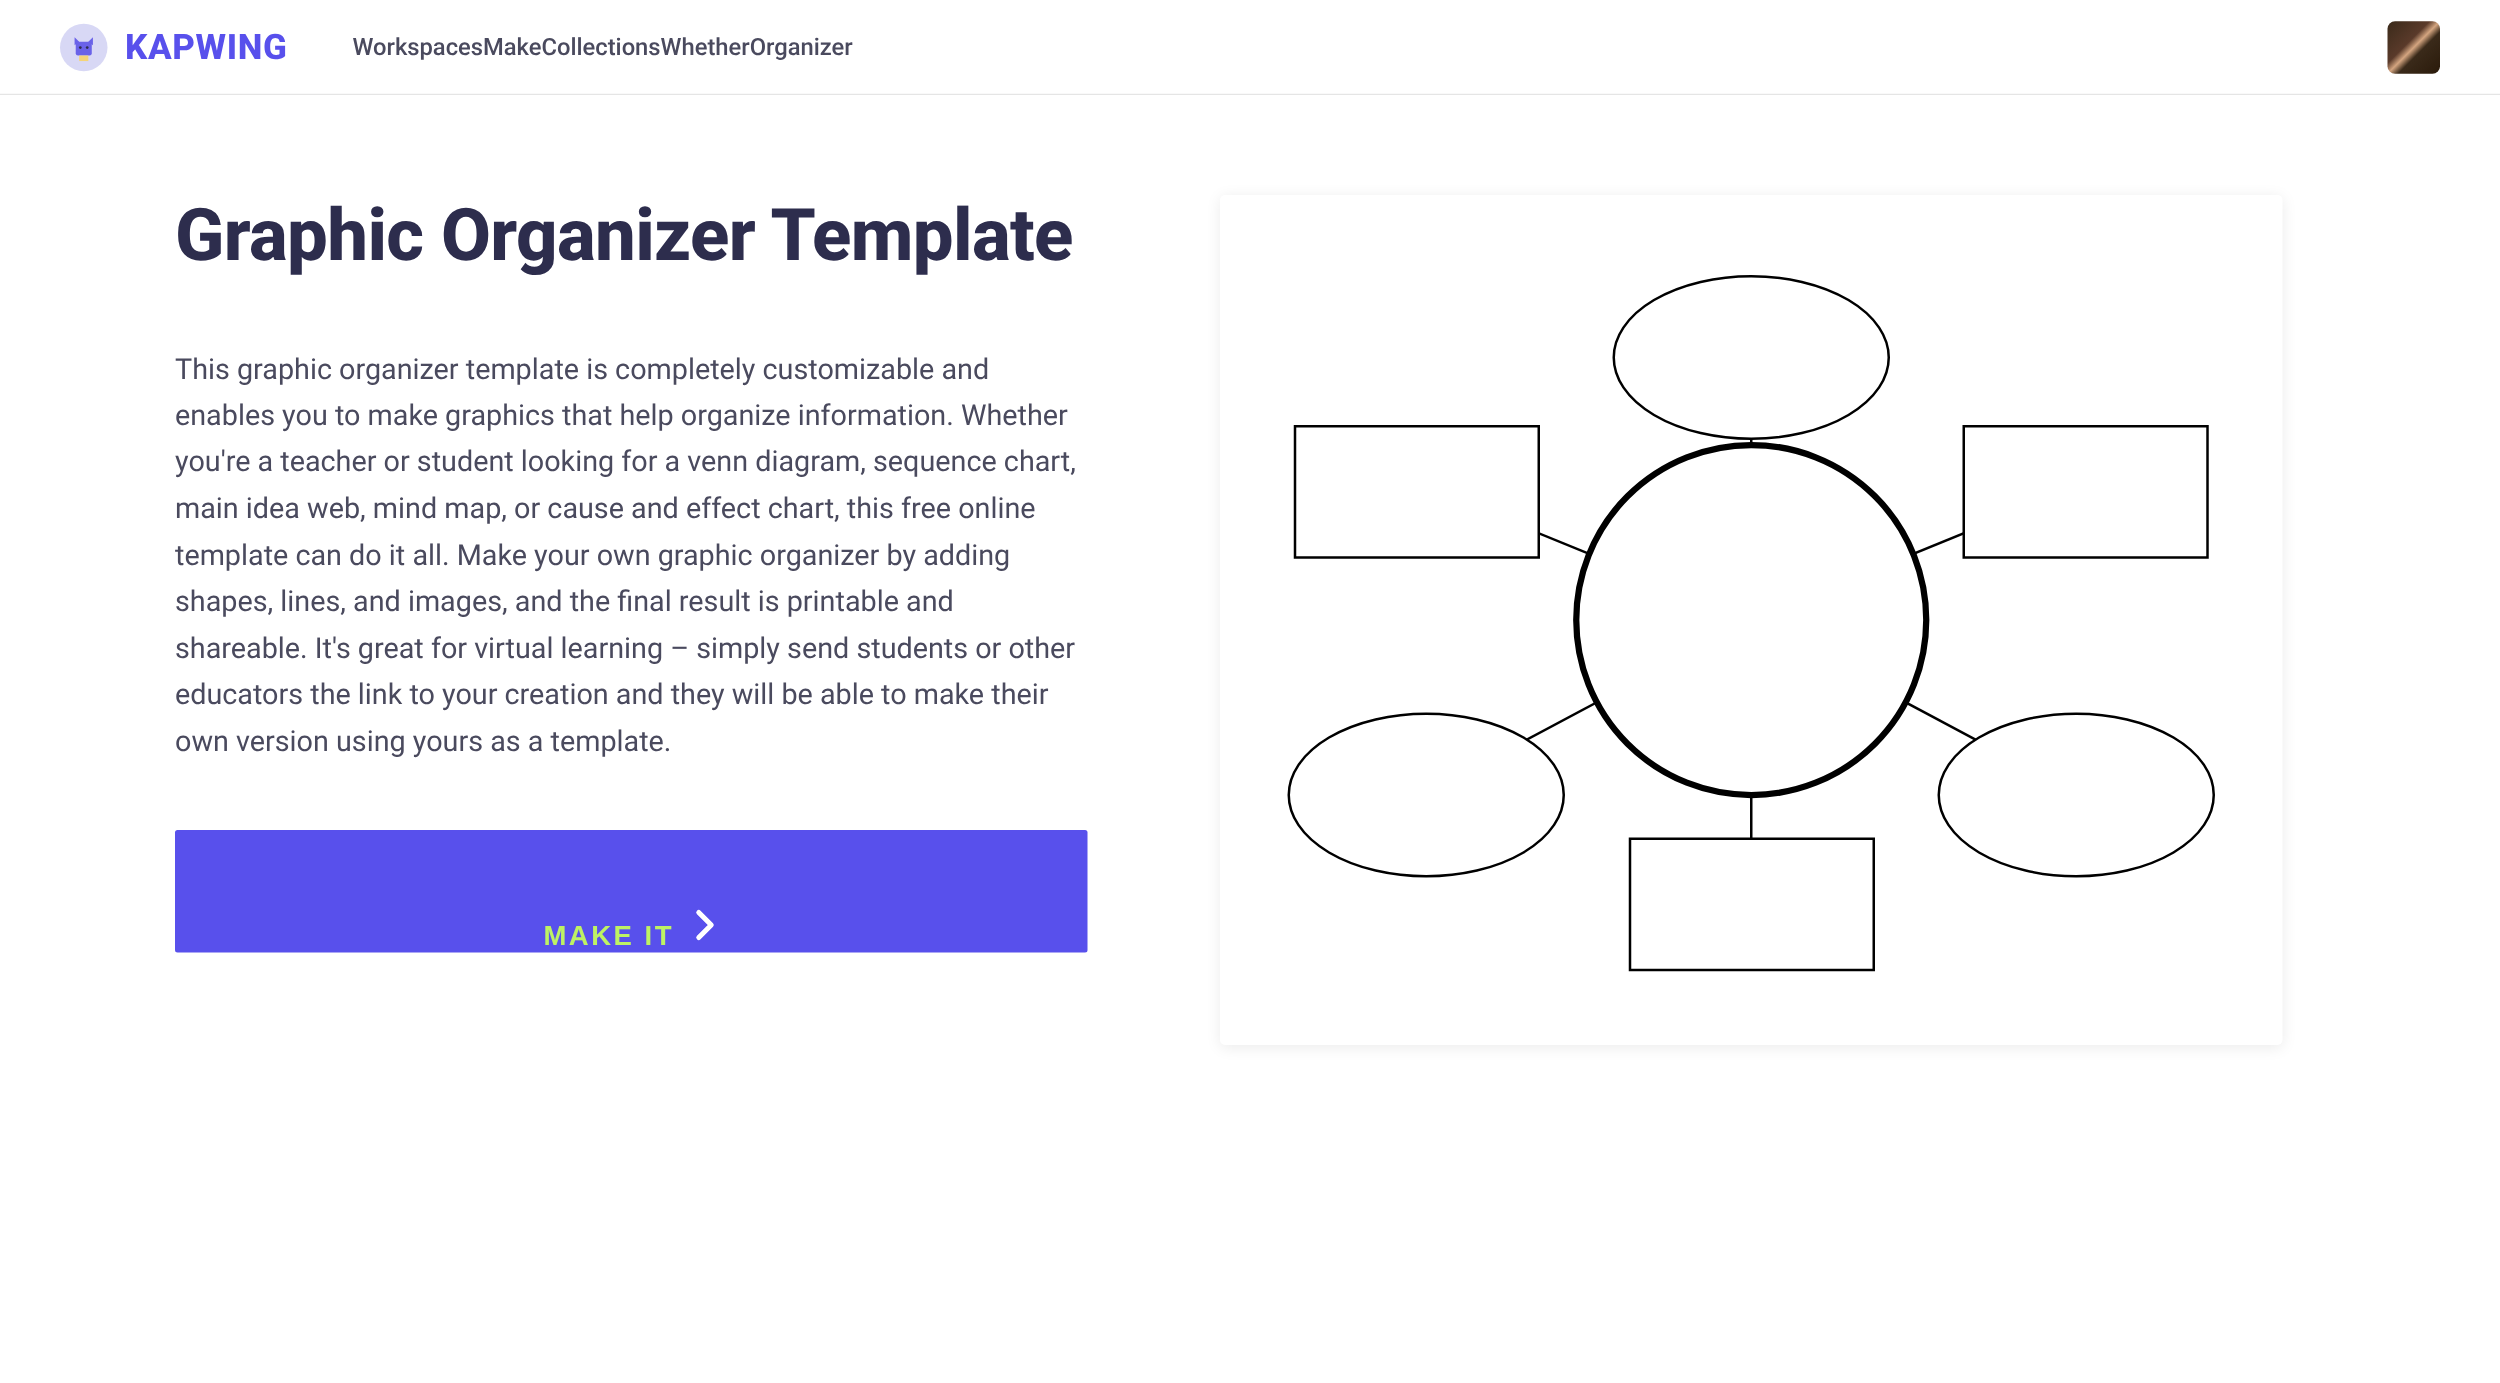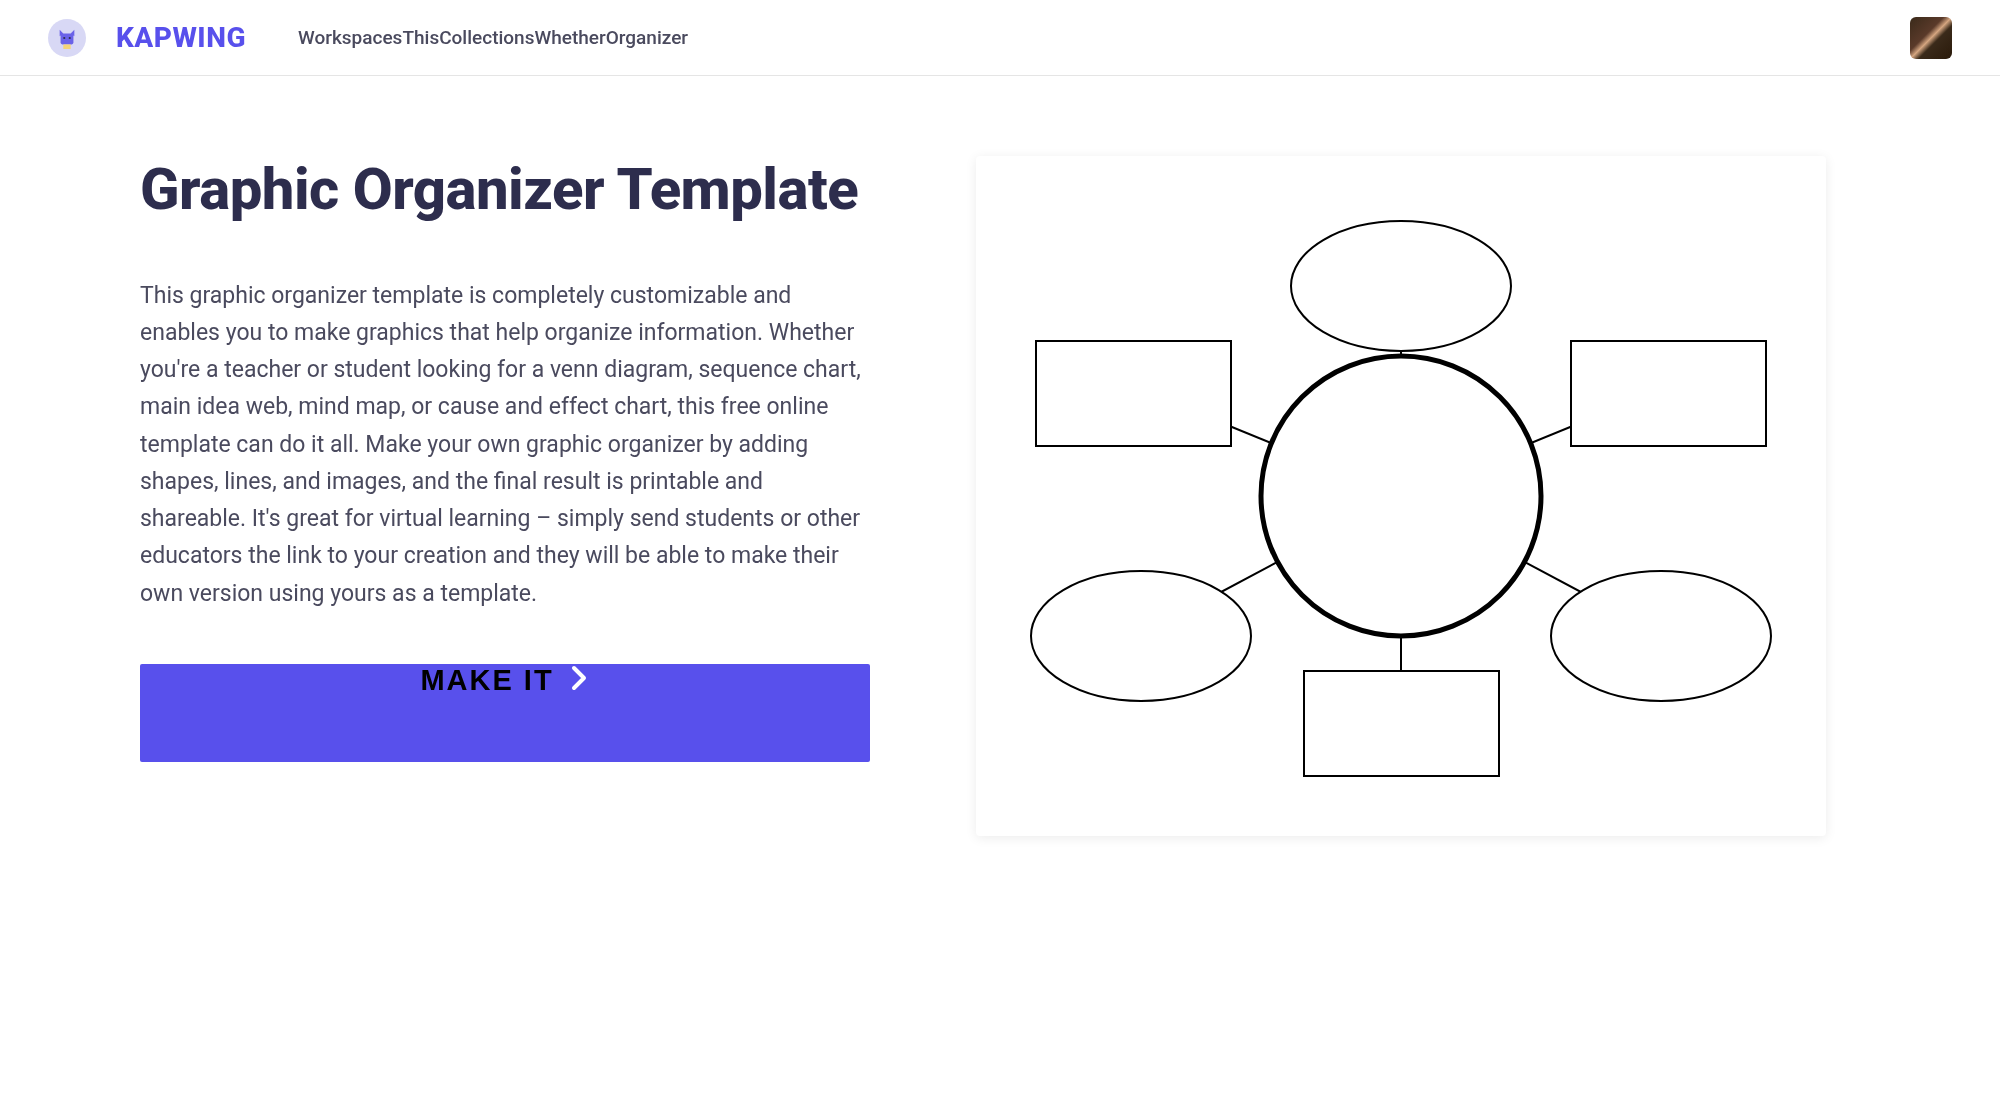--- a/index.html
+++ b/index.html
@@ -18,21 +18,21 @@
       display: flex;
       align-items: center;
       padding: 0 48px;
       height: 76px;
       border-bottom: 1px solid #e5e5e5;
     }
     
     .logo-section {
       display: flex;
       align-items: center;
-      gap: 30px;
+      gap: 14px;
     }
     
     .logo-icon {
       width: 38px;
       height: 38px;
       background: #d8d8f5;
       border-radius: 50%;
       display: flex;
       align-items: center;
       justify-content: center;
@@ -95,28 +95,28 @@
       font-size: 23px;
       line-height: 1.62;
       color: #4a4a5e;
       margin-bottom: 52px;
     }
     
     .make-it-button {
       width: 100%;
       height: 98px;
       background: #5850ec;
-      color: #000000;
+      color: #bef264;
       border: none;
-      font-size: 29px;
+      font-size: 22px;
       font-weight: 800;
       letter-spacing: 2px;
       cursor: pointer;
       display: flex;
-      align-items: flex-start;
+      align-items: flex-end;
       justify-content: center;
       gap: 16px;
       border-radius: 2px;
     }
     
     .chevron-right {
       font-size: 30px;
       font-weight: 800;
     }
     
@@ -156,21 +156,21 @@
         <circle cx="9" cy="12" r="1.2" fill="#2d2d4d"></circle>
         <circle cx="15" cy="12" r="1.2" fill="#2d2d4d"></circle>
         <rect x="8" y="19" width="8" height="5" fill="#f5d478"></rect>
       </svg>
     </div>
     <span class="logo-text">KAPWING</span>
   </div>
 
   <nav class="nav">
     <a class="nav-item">Workspaces</a>
-    <a class="nav-item">This</a>
+    <a class="nav-item">Make</a>
     <a class="nav-item">Collections</a>
     <a class="nav-item">Whether</a>
     <a class="nav-item">Organizer</a>
   </nav>
 
   <div class="avatar"></div>
 </header>
 
 <main class="main">
   <div class="content-left">

